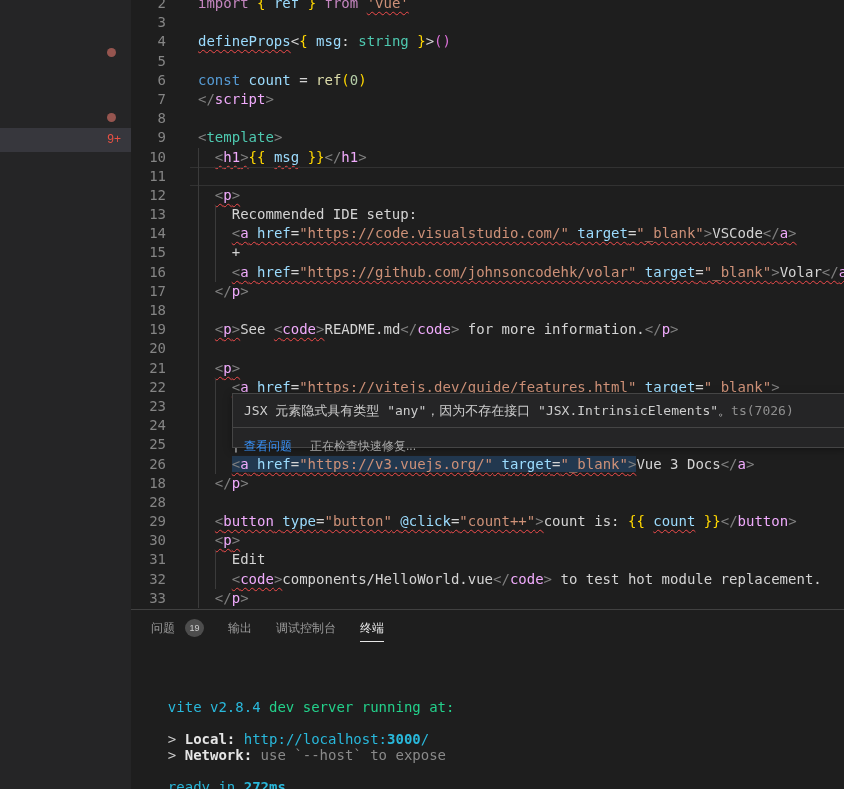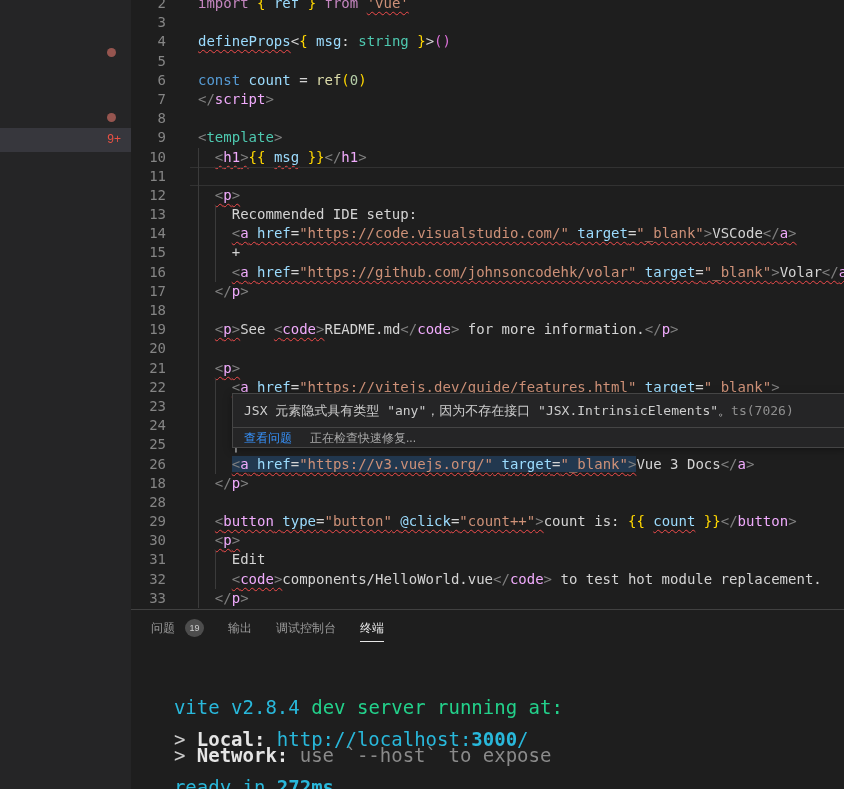--- a/index.html
+++ b/index.html
@@ -31,35 +31,35 @@
   .sq{text-decoration:underline;text-decoration-style:wavy;text-decoration-color:#f14c4c;
       text-decoration-thickness:1px;text-underline-offset:3px;text-decoration-skip-ink:none;}
   .hl{background:rgba(38,79,120,.55);}
   
   .tooltip{position:absolute;left:101px;top:393px;right:-2px;height:55px;background:#252526;
     border:1px solid #454545;box-sizing:border-box;z-index:5;box-shadow:0 2px 8px rgba(0,0,0,.35);}
   .tt-msg{height:33px;line-height:33px;padding:0 11px;font-size:13px;color:#cccccc;
     font-family:"DejaVu Sans Mono","Liberation Mono",monospace;white-space:nowrap;overflow:hidden;}
   .tt-code{color:#8f8f8f;}
   .tt-foot{border-top:1px solid #454545;height:20px;display:flex;align-items:center;gap:18px;
-    padding:0 11px;font-size:12px;font-family:"Liberation Sans",sans-serif;}
+    padding:8px 11px;font-size:12px;font-family:"Liberation Sans",sans-serif;}
   .tt-link{color:#3794ff;cursor:pointer;}
   .tt-status{color:#a8a8a8;}
   
   .panel{position:absolute;left:131px;top:609px;right:0;bottom:0;background:#1e1e1e;
     border-top:1px solid #414141;box-sizing:border-box;}
   .tabs{display:flex;align-items:center;height:36px;padding-left:20px;gap:24px;
     font-family:"Liberation Sans",sans-serif;font-size:12px;color:#9a9a9a;}
   .tab{position:relative;height:36px;display:flex;align-items:center;gap:10px;cursor:pointer;}
   .tab.active{color:#e7e7e7;}
   .tab.active::after{content:"";position:absolute;left:0;right:0;bottom:4px;height:1px;background:#e7e7e7;}
   .tab-badge{width:19px;height:18px;border-radius:50%;background:#4d4d4d;color:#cccccc;
     font-size:9px;display:flex;align-items:center;justify-content:center;}
   .term{position:absolute;left:0;right:0;top:36px;bottom:0;padding:21px 0 0 20px;
-    font-size:19px;line-height:16px;white-space:pre;color:#cccccc;overflow:hidden;}
+    font-size:14px;line-height:16px;white-space:pre;color:#cccccc;overflow:hidden;}
   .t-line{height:16px;}
   .t-cyan{color:#29b8db}.t-cyanb{color:#29b8db;font-weight:bold}
   .t-green{color:#23d18b}.t-wh{color:#cccccc}.t-whb{color:#e5e5e5;font-weight:bold}
   .t-gray{color:#8a8a8a}
 </style>
 </head>
 <body>
 
 <div class="sidebar">
   <span class="dot dot1"></span>

